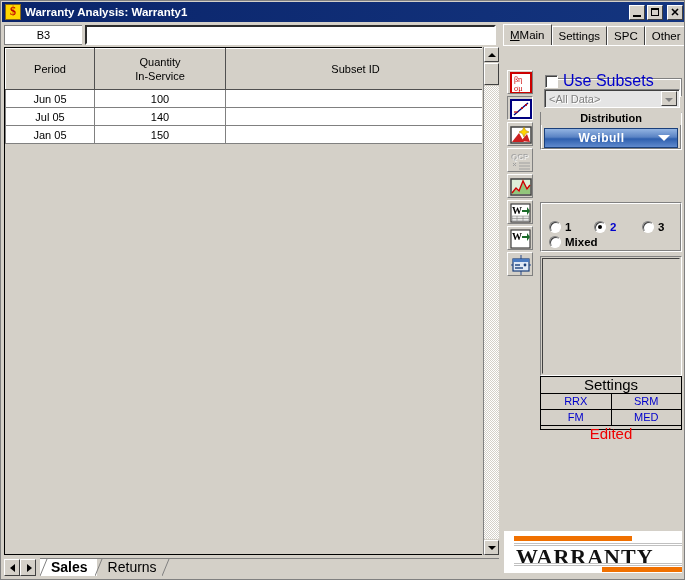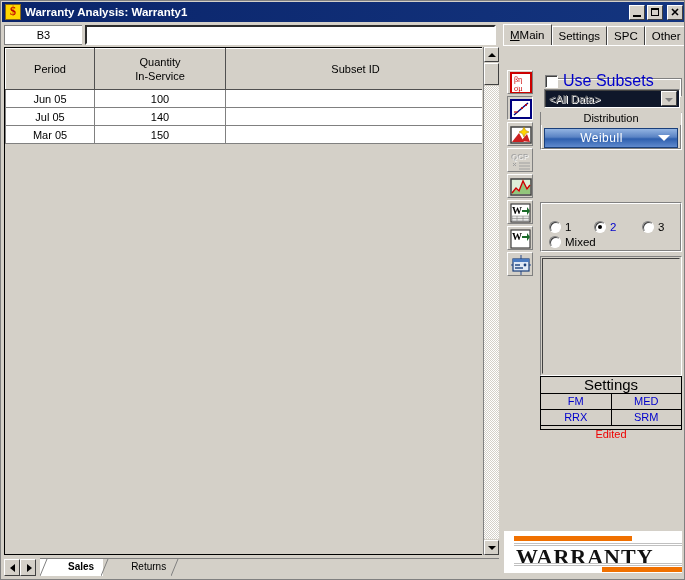--- a/index.html
+++ b/index.html
@@ -238,22 +238,22 @@
   .tabstrip {
     flex: 1; height: 18px; position: relative;
     border-top: 1px solid #808080;
     box-sizing: border-box;
     display: flex; align-items: flex-start;
     margin-left: 2px;
   }
   .stab {
     height: 17px;
     line-height: 16px;
-    font-size: 10px;
-    padding: 0 9px 0 28px;
+    font-size: 14px;
+    padding: 0 9px 0 11px;
     position: relative;
     cursor: default;
     color: #000;
     background: transparent;
   }
   .stab .slash-l, .stab .slash-r {
     position: absolute; top: 0; width: 8px; height: 17px;
   }
   .stab.active { font-weight: bold; background: #ffffff; }
 
@@ -323,20 +323,21 @@
   }
   .ibtn svg { position: absolute; left: 2px; top: 1px; }
 
   
   .grp {
     position: absolute;
     border: 1px solid #ffffff;
     border-top-color: #808080;
     border-left-color: #808080;
     box-sizing: border-box;
+    font-weight: bold;
   }
   .grp-inner {
     position: absolute; left: 0; top: 0; right: 0; bottom: 0;
     border: 1px solid #808080;
     border-top-color: #ffffff;
     border-left-color: #ffffff;
     box-sizing: border-box;
     pointer-events: none;
   }
   .grp-title {
@@ -372,21 +373,21 @@
   .groove2 {
     position: absolute; left: 5px; top: 7px; right: 1px; height: 18px;
     border-top: 1px solid #ffffff;
     border-right: 1px solid #ffffff;
     box-sizing: border-box;
     pointer-events: none;
   }
   .combo-disabled {
     position: absolute; left: 3px; top: 17px;
     width: 136px; height: 19px;
-    background: #0f172a;
+    background: #e5e5e5;
     border: 1px solid #808080;
     border-right-color: #ffffff;
     border-bottom-color: #ffffff;
     box-shadow: inset 1px 1px 0 #404040;
     box-sizing: border-box;
     display: flex; align-items: center;
     cursor: default;
   }
   .combo-text {
     flex: 1; padding-left: 4px;
@@ -507,21 +508,21 @@
     text-align: center;
     line-height: 15px;
     font-size: 11px;
     color: #0000cc;
     cursor: default;
   }
   .settings-cell:first-child { border-right: 1px solid #000; }
   .settings-status {
     height: 17px; line-height: 16px;
     text-align: center;
-    font-size: 11px;
+    font-size: 15px;
     color: #ee0000;
   }
 
   
   .logo {
     position: absolute; left: 503px; bottom: 6px;
     width: 178px; height: 42px;
     background: #ffffff;
     overflow: hidden;
   }
@@ -600,21 +601,21 @@
           <td class="rowhead">Jun 05</td>
           <td>100</td>
           <td></td>
         </tr>
         <tr>
           <td class="rowhead">Jul 05</td>
           <td>140</td>
           <td></td>
         </tr>
         <tr>
-          <td class="rowhead">Mar 05</td>
+          <td class="rowhead">Jan 05</td>
           <td>150</td>
           <td class="selected"></td>
         </tr>
       </tbody>
     </table>
     <div class="sheet-blank"></div>
   </div>
 
   <div class="vscroll">
     <div class="sb-btn up">
@@ -795,26 +796,26 @@
         </div>
       </div>
 
       <div class="results">
         <div class="results-inner"></div>
       </div>
 
       <div class="settings">
         <div class="settings-title">Settings</div>
         <div class="settings-row">
+          <div class="settings-cell">RRX</div>
+          <div class="settings-cell">SRM</div>
+        </div>
+        <div class="settings-row">
           <div class="settings-cell">FM</div>
           <div class="settings-cell">MED</div>
-        </div>
-        <div class="settings-row">
-          <div class="settings-cell">RRX</div>
-          <div class="settings-cell">SRM</div>
         </div>
         <div class="settings-status">Edited</div>
       </div>
 
     </div>
   </div>
 
   <div class="logo">
     <div class="logo-bar-top"></div>
     <div class="logo-line1"></div>

